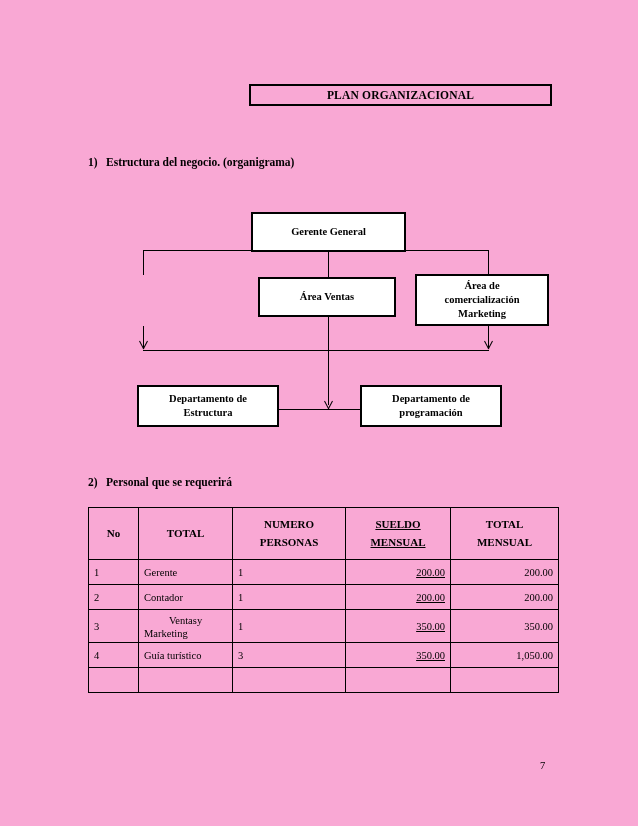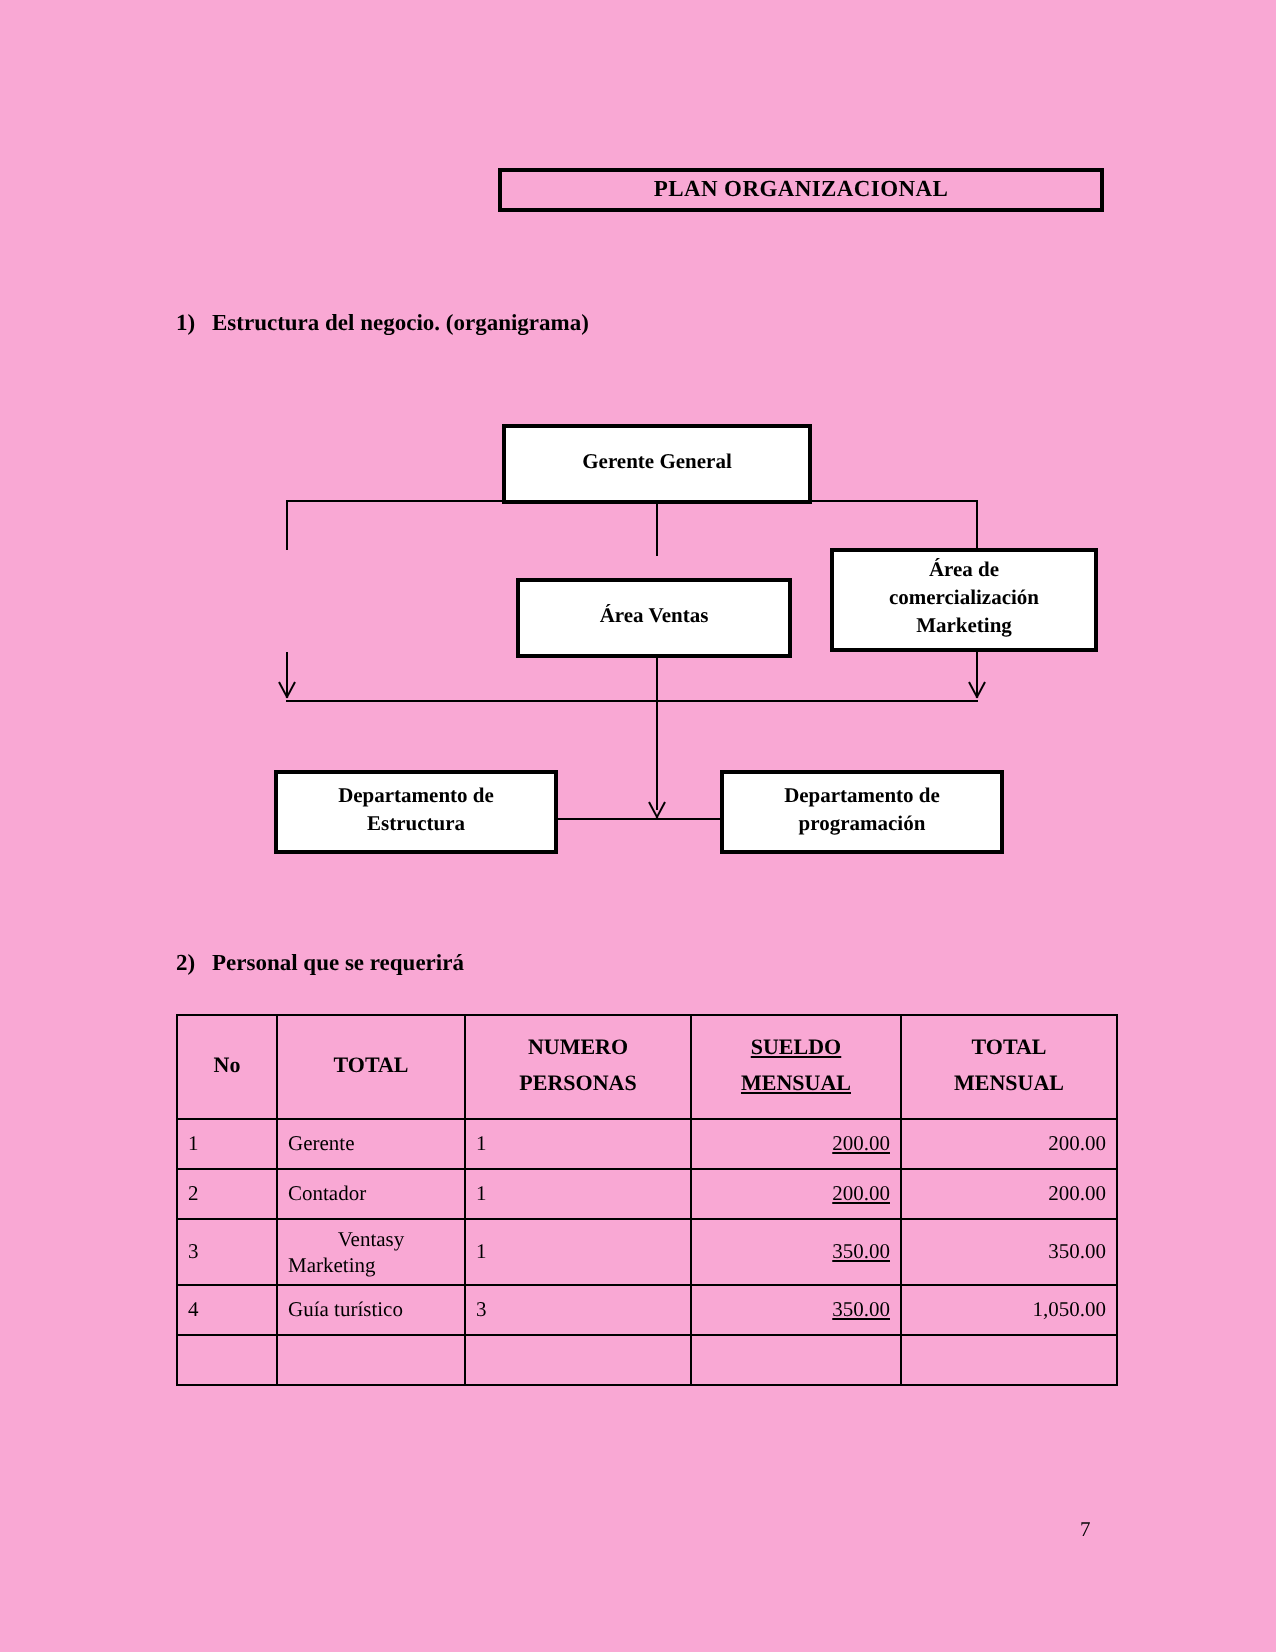--- a/index.html
+++ b/index.html
@@ -74,21 +74,21 @@
     text-align: center;
     background: #ffffff;
     font-size: 10.5px;
     font-weight: bold;
     line-height: 1.35;
     padding: 18px 4px;
     z-index: 3;
   }
   #node-gerente      { left: 251px; top: 212px; width: 155px; height: 24px; }
   #node-financiera   { left: 71px;  top: 274px; width: 142px; height: 52px; }
-  #node-ventas       { left: 258px; top: 277px; width: 138px; height: 22px; margin-top: 12px; }
+  #node-ventas       { left: 258px; top: 277px; width: 138px; height: 22px; }
   #node-marketing    { left: 415px; top: 274px; width: 134px; height: 52px; }
   #node-operadores   { left: 137px; top: 385px; width: 142px; height: 42px; }
   #node-programacion { left: 360px; top: 385px; width: 142px; height: 42px; }
 
   
   .ln { position: absolute; background: #000000; z-index: 1; }
   .ln.h { height: 1px; }
   .ln.v { width: 1px; }
 
   

